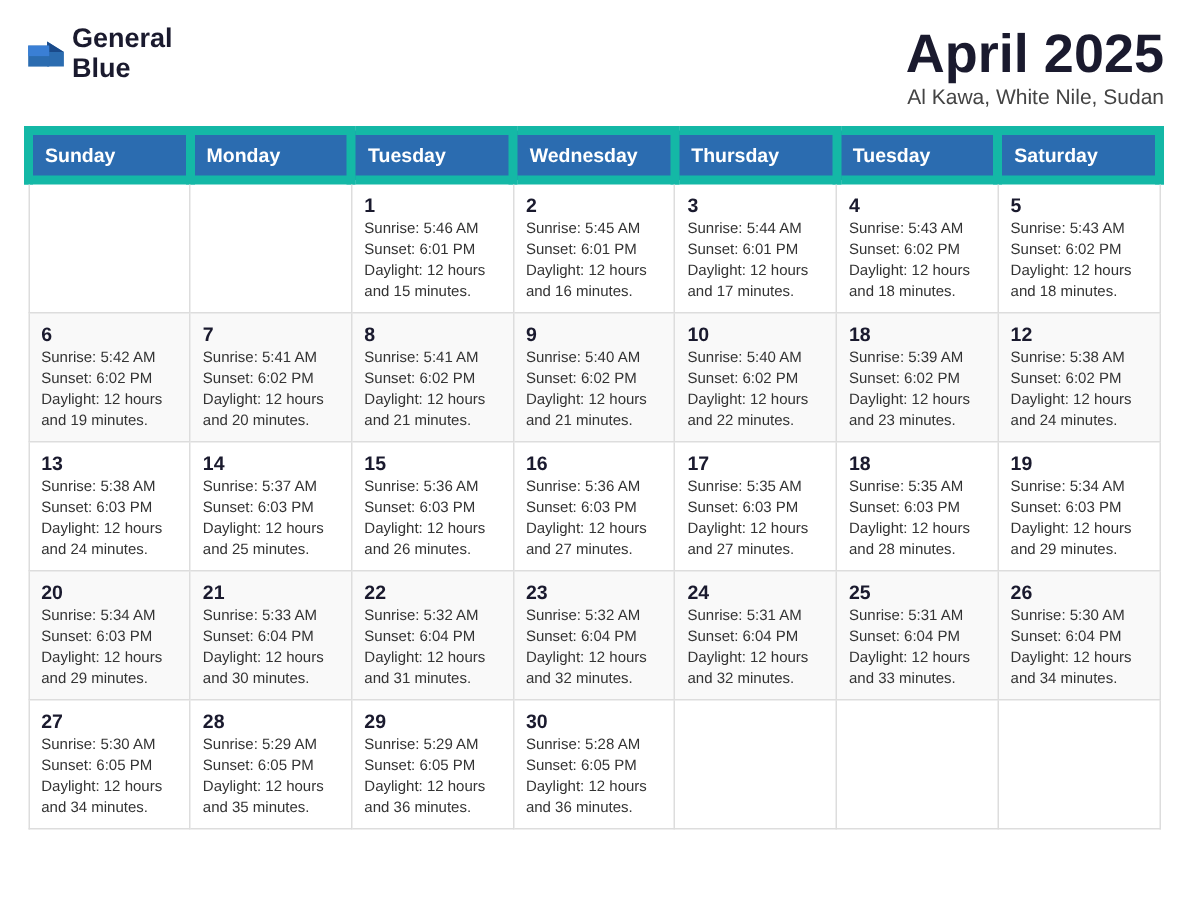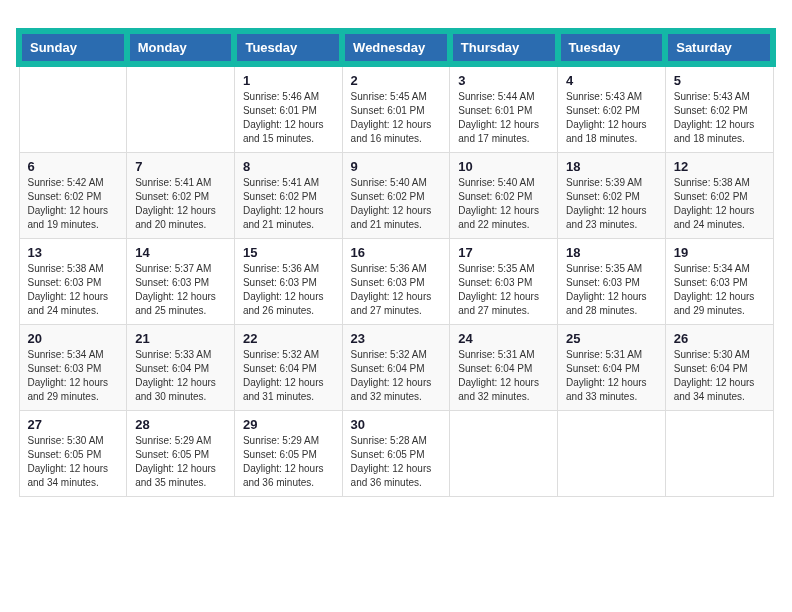--- a/index.html
+++ b/index.html
@@ -84,21 +84,36 @@
       line-height: 1.4;
     }
     .empty-cell {
       background: #fff;
     }
   </style>
 </head>
 <body>
 
 <div class="header-area">
+  <div class="logo">
+    <svg class="logo-icon" viewBox="0 0 40 40">
+      <rect x="0" y="0" width="40" height="40" fill="white"></rect>
+      <polygon points="22,8 38,18 38,32 22,32" fill="#2b6cb0"></polygon>
+      <polygon points="22,8 38,18 22,18" fill="#1a4a8a"></polygon>
+      <rect x="4" y="12" width="20" height="20" fill="#2b6cb0"></rect>
+      <rect x="4" y="12" width="20" height="10" fill="#3a7fd5"></rect>
+    </svg>
+    <div class="logo-text">
+      <span>General</span>
+      <span>Blue</span>
+    </div>
+  </div>
   <div class="title-area">
+    <div class="calendar-title">April 2025</div>
+    <div class="calendar-subtitle">Al Kawa, White Nile, Sudan</div>
   </div>
 </div>
 
 <table class="calendar-table">
   <thead>
     <tr>
     <th>Sunday</th>
         <th>Monday</th>
         <th>Tuesday</th>
         <th>Wednesday</th>

